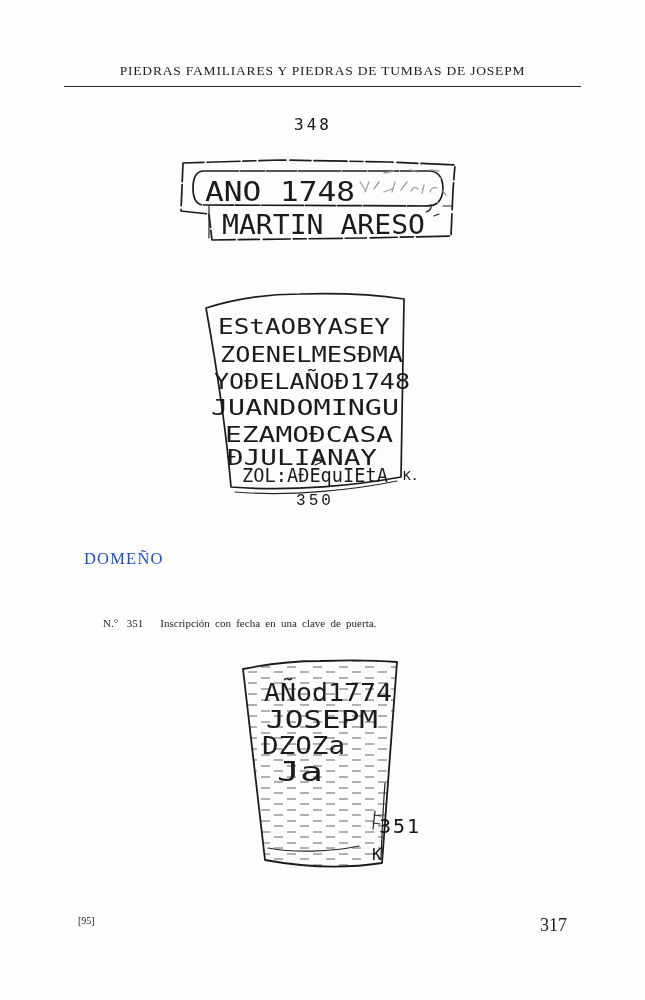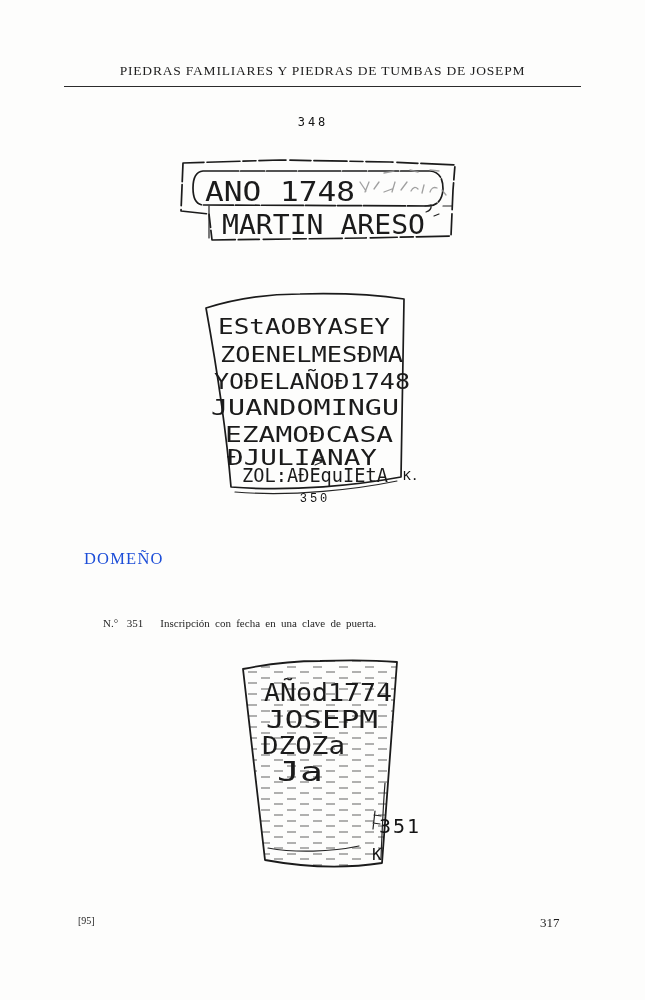--- a/index.html
+++ b/index.html
@@ -10,35 +10,35 @@
   .header-title{
     position:absolute;top:63px;left:0;width:645px;text-align:center;
     font-size:13.5px;letter-spacing:0.8px;color:#1e1e1e;
   }
   .header-rule{
     position:absolute;top:86px;left:64px;width:517px;height:0;
     border-top:1.4px solid #2b2b2b;
   }
   .fig-label{
     position:absolute;width:64px;text-align:center;
-    font-family:"DejaVu Sans Mono", monospace;font-size:12px;
+    font-family:"DejaVu Sans Mono", monospace;font-size:16px;
     letter-spacing:3px;color:#141414;
   }
   .section-heading{
     position:absolute;top:549px;left:84px;
     font-size:16.5px;font-weight:normal;letter-spacing:1.2px;color:#1d4ed8;
   }
   .catalog-line{
     position:absolute;top:587px;left:103px;display:flex;align-items:baseline;
     font-size:11px;color:#1e1e1e;
   }
   .catalog-line .num{word-spacing:6px;margin-right:17px;}
   .catalog-line .desc{word-spacing:2.5px;margin-top:30px;}
   .footer-left{position:absolute;top:915px;left:78px;font-size:10px;}
-  .footer-right{position:absolute;top:915px;left:540px;font-size:13px;}
+  .footer-right{position:absolute;top:915px;left:540px;font-size:18px;}
   svg{position:absolute;overflow:visible;}
   .stroke{fill:none;stroke:#1b1b1b;stroke-width:1.7;stroke-linecap:round;stroke-linejoin:round;}
   .stroke-thin{fill:none;stroke:#242424;stroke-width:1.2;stroke-linecap:round;}
   .faint{fill:none;stroke:#8f8f8f;stroke-width:1.3;stroke-linecap:round;opacity:.85;}
   .insc{
     font-family:"DejaVu Sans Mono", monospace;fill:#1b1b1b;
   }
   .handlbl{font-family:"DejaVu Sans Mono", monospace;fill:#141414;}
 </style>
 </head>

